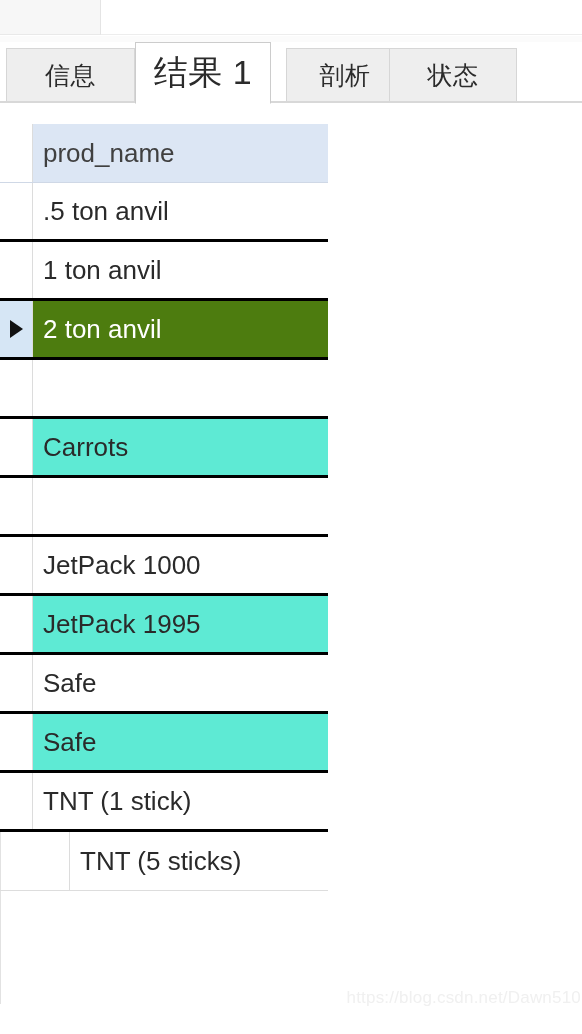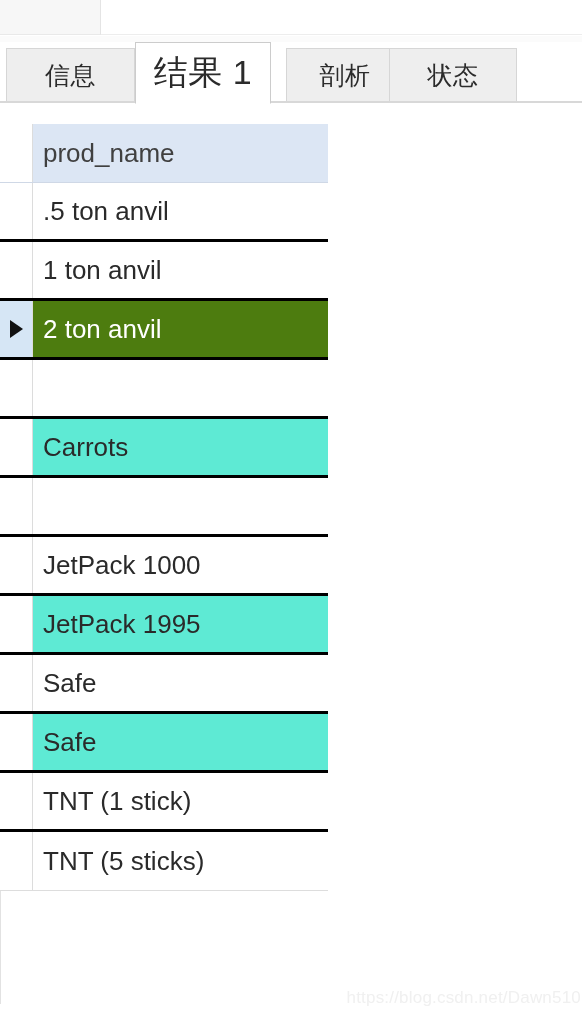--- a/index.html
+++ b/index.html
@@ -98,21 +98,21 @@
     position: absolute;
     left: 0; top: 124px;
     width: 328px;
   }
   .grid-row {
     display: flex;
     height: 59px;
     box-sizing: border-box;
     border-bottom: 3px solid #000000;
   }
-  .grid-row:last-child { border-bottom: 1px solid #dddddd; }
+  .grid-row:last-child { border-bottom: 1px solid #dddddd; padding-left: 37px; }
 
   .gutter {
     width: 33px;
     min-width: 33px;
     box-sizing: border-box;
     border-right: 1px solid #dcdcdc;
     background: #ffffff;
     position: relative;
   }
   .cell {

